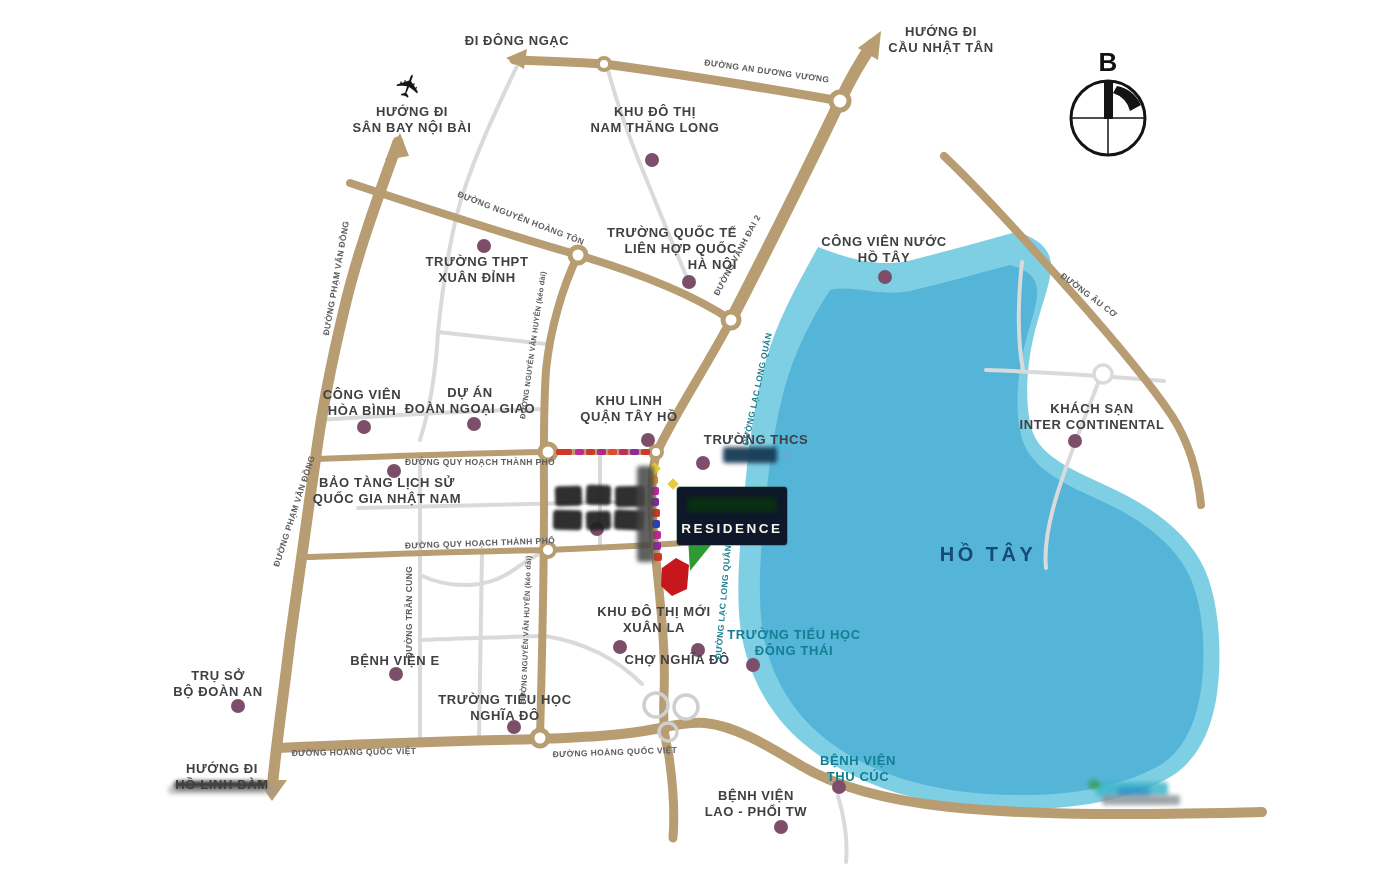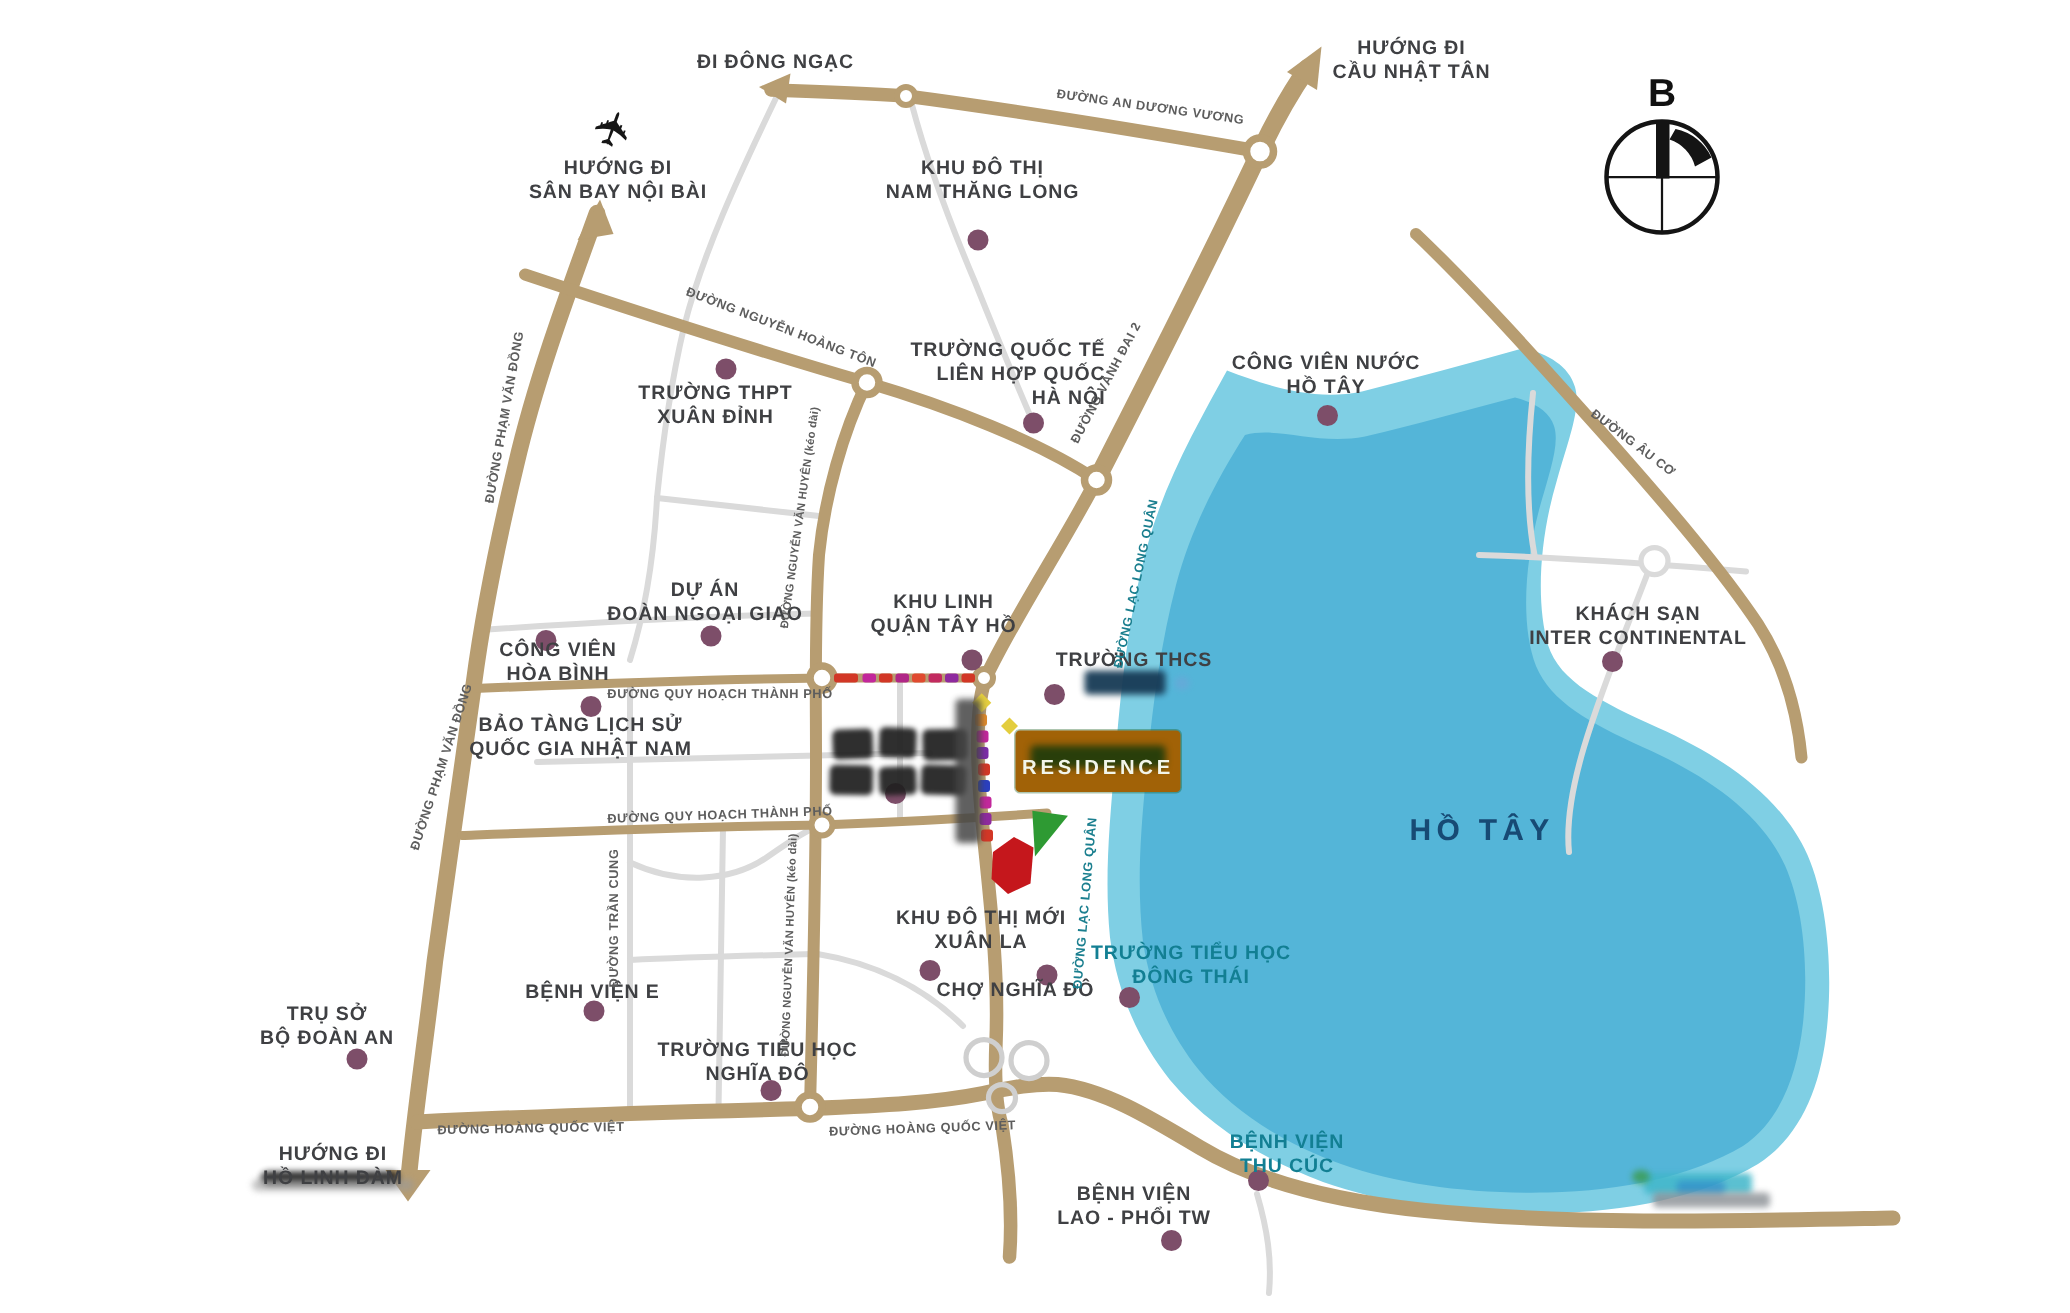--- a/index.html
+++ b/index.html
@@ -12,21 +12,21 @@
   .lake-name{color:#174a74;font-size:20px;letter-spacing:3.5px;}
   .rd{position:absolute;transform:translate(-50%,-50%);font-weight:bold;color:#5d5d5d;
       font-size:8.5px;letter-spacing:.4px;white-space:nowrap;}
   .rd.small{font-size:7.5px;letter-spacing:.2px;}
   .rd.tealrd{color:#1b7f8f;}
   .compass-b{position:absolute;transform:translate(-50%,-50%);font-weight:bold;font-size:26px;color:#111;}
   .plane{position:absolute;transform:translate(-50%,-50%) rotate(-70deg);font-size:32px;color:#161616;}
   .blurwrap{position:absolute;filter:blur(1.6px);}
   .bblock{position:absolute;background:#1f1f1f;opacity:.93;border-radius:4px;}
   .censor{position:absolute;filter:blur(2.2px);border-radius:3px;}
-  .sign{position:absolute;left:677px;top:487px;width:110px;height:41px;background:#a16207;
+  .sign{position:absolute;left:677px;top:487px;width:110px;height:58px;background:#0f172a;
         border-radius:3px;box-shadow:0 0 0 1px rgba(20,90,25,.35);}
   .sign-tail{position:absolute;left:686px;top:542px;width:0;height:0;
         border-left:6px solid transparent;border-right:18px solid transparent;
         border-top:30px solid #2e9a33;transform:rotate(8deg);}
   .sign-censor{position:absolute;left:10px;top:10px;width:90px;height:15px;background:rgba(8,52,12,.78);
         filter:blur(2.5px);border-radius:3px;}
   .sign-text{position:absolute;left:0;right:0;bottom:9px;text-align:center;color:#f2f5ea;
         font-weight:bold;font-size:13.5px;letter-spacing:2.5px;}
 </style>
 </head>
@@ -207,21 +207,21 @@
 NAM THĂNG LONG</div>
   <div class="lbl" style="left:672px;top:249px;text-align:right;">TRƯỜNG QUỐC TẾ
 LIÊN HỢP QUỐC
 HÀ NỘI</div>
   <div class="lbl" style="left:884px;top:250px;">CÔNG VIÊN NƯỚC
 HỒ TÂY</div>
   <div class="lbl" style="left:477px;top:270px;">TRƯỜNG THPT
 XUÂN ĐỈNH</div>
   <div class="lbl" style="left:1092px;top:417px;">KHÁCH SẠN
 INTER CONTINENTAL</div>
-  <div class="lbl" style="left:372px;top:403px;margin-top:38px;">CÔNG VIÊN
+  <div class="lbl" style="left:362px;top:403px;">CÔNG VIÊN
 HÒA BÌNH</div>
   <div class="lbl" style="left:470px;top:401px;">DỰ ÁN
 ĐOÀN NGOẠI GIAO</div>
   <div class="lbl" style="left:629px;top:409px;">KHU LINH
 QUẬN TÂY HỒ</div>
   <div class="lbl" style="left:756px;top:440px;">TRƯỜNG THCS</div>
   <div class="lbl" style="left:387px;top:491px;">BẢO TÀNG LỊCH SỬ
 QUỐC GIA NHẬT NAM</div>
   <div class="lbl lake-name" style="left:988px;top:554px;">HỒ TÂY</div>
   <div class="lbl" style="left:613px;top:620px;margin-left:41px;">KHU ĐÔ THỊ MỚI

